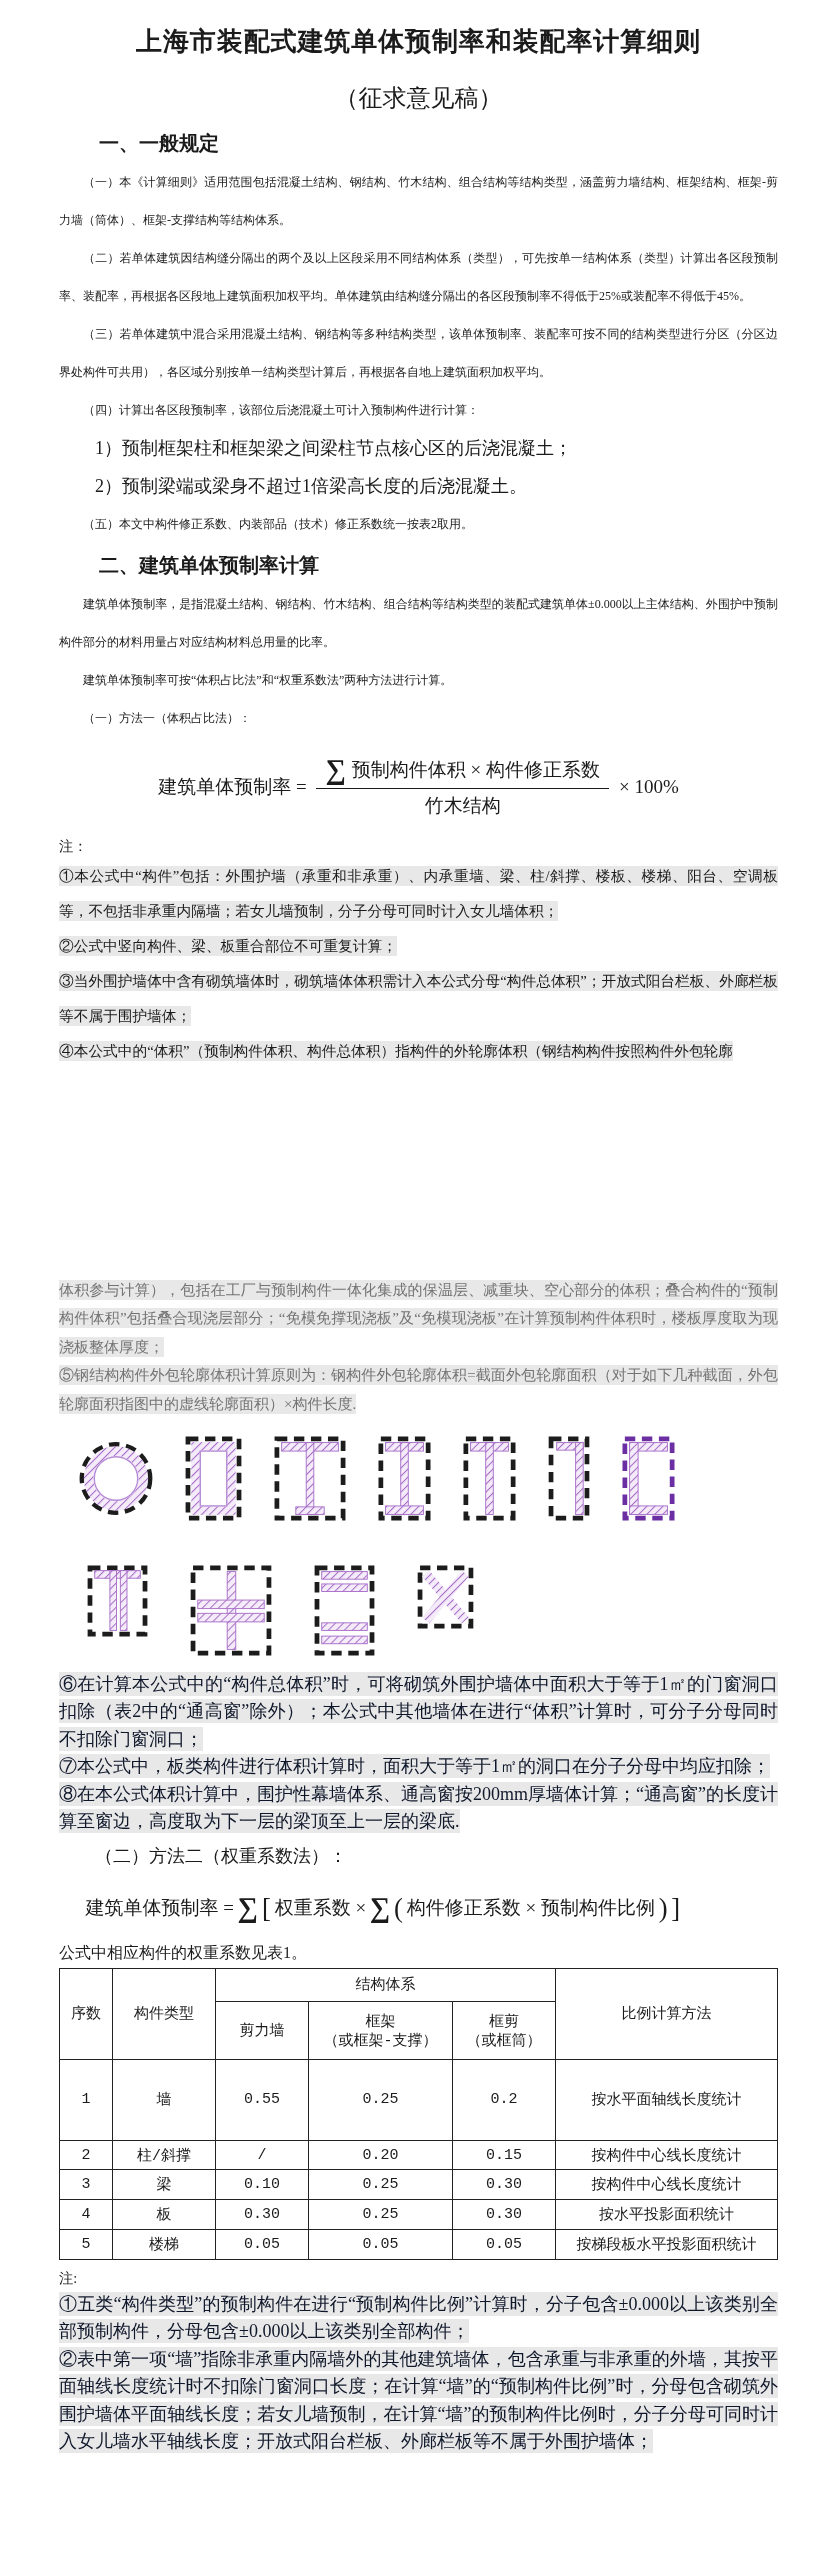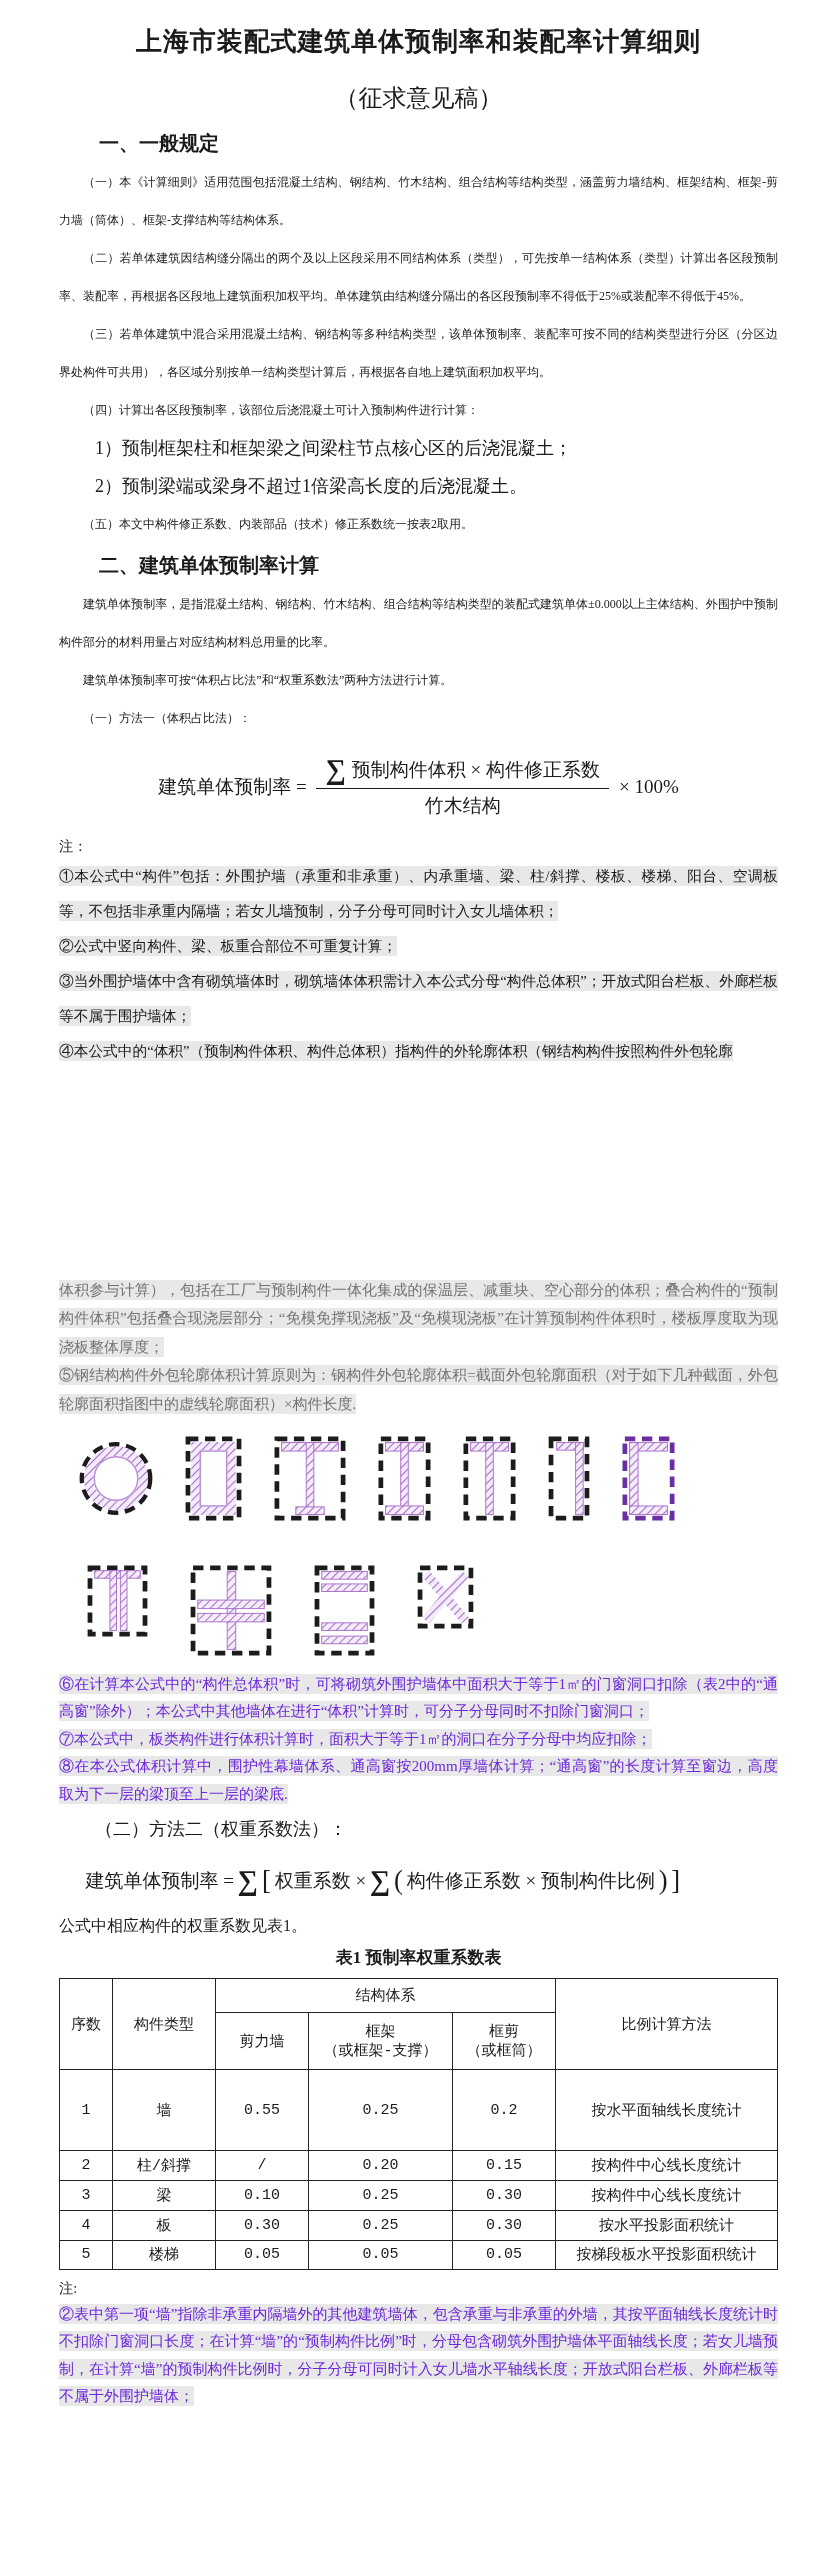--- a/index.html
+++ b/index.html
@@ -18,21 +18,21 @@
   .frac{display:inline-flex;flex-direction:column;align-items:center;margin:0 9.5px;}
   .frac .num{padding:0 9.5px 3.8px 9.5px;border-bottom:1.9px solid #1b1b1b;display:flex;align-items:center;gap:5.7px;}
   .frac .den{padding-top:3.8px;}
   .sigma{font-size:28.5px;font-weight:bold;line-height:1;}
   .formula2{display:flex;align-items:center;font-size:19px;margin:11.4px 0 7.6px 0;gap:3.8px;padding-left:26.6px;min-height:47px;}
   .br{font-size:26.6px;font-weight:normal;}
   .note-label{font-size:14.2px;line-height:25px;margin:5.7px 0 0 0;}
   .notes-a{font-size:14.7px;line-height:35px;margin:0;text-align:justify;}
   .notes-a .hl, .notes-b .hl, .notes-c .hl{background:#e8e8e8;box-decoration-break:clone;-webkit-box-decoration-break:clone;padding:2px 0;}
   .notes-b{font-size:15px;line-height:28.5px;margin:0;text-align:justify;color:#737373;}
-  .notes-c{font-size:15px;line-height:27.5px;margin:0;text-align:justify;color:#6d28d9;}
+  .notes-c{font-size:18px;line-height:27.5px;margin:0;text-align:justify;color:#0f172a;}
   .pagebreak{height:207px;}
   .diagram-row{display:flex;align-items:flex-start;}
   .row1{gap:30px;padding-left:19px;margin:17px 0 42px 0;}
   .row2{gap:40px;padding-left:26.6px;margin:0 0 13.3px 0;}
   .m2-heading{font-size:18px;line-height:34px;margin:3.8px 0 0 0;text-indent:2em;}
   .table-intro{font-size:16px;line-height:28.5px;margin:5.7px 0 0 0;}
   .table-caption{font-size:17px;font-weight:bold;text-align:center;line-height:28.5px;margin:3.8px 0 5.7px 0;}
   table.weights{border-collapse:collapse;width:100%;font-size:15px;table-layout:fixed;}
   table.weights th,table.weights td{border:0.9px solid #222;text-align:center;vertical-align:middle;padding:1.9px 3.8px;white-space:pre-line;font-weight:normal;font-family:Liberation Mono, monospace;}
   table.weights{border:1.9px solid #222;}
@@ -181,21 +181,20 @@
     <span class="br">[</span>
     <span>权重系数 ×</span>
     <span class="sigma">∑</span>
     <span class="br">(</span>
     <span>构件修正系数 × 预制构件比例</span>
     <span class="br">)</span>
     <span class="br">]</span>
   </div>
 
   <p class="table-intro">公式中相应构件的权重系数见表1。</p>
-  <p class="table-caption">表1 预制率权重系数表</p>
 
   <table class="weights">
     <colgroup>
       <col class="c-seq">
         <col class="c-type">
         <col class="c-sw">
         <col class="c-fr">
         <col class="c-fj">
         <col>
     </colgroup>
@@ -250,16 +249,17 @@
         <td>楼梯</td>
         <td>0.05</td>
         <td>0.05</td>
         <td>0.05</td>
         <td>按梯段板水平投影面积统计</td>
       </tr>
     </tbody>
   </table>
 
   <p class="note-label">注:</p>
+  <p class="notes-c"><span class="hl">①五类“构件类型”的预制构件在进行“预制构件比例”计算时，分子包含±0.000以上该类别全部预制构件，分母包含±0.000以上该类别全部构件；</span></p>
   <p class="notes-c"><span class="hl">②表中第一项“墙”指除非承重内隔墙外的其他建筑墙体，包含承重与非承重的外墙，其按平面轴线长度统计时不扣除门窗洞口长度；在计算“墙”的“预制构件比例”时，分母包含砌筑外围护墙体平面轴线长度；若女儿墙预制，在计算“墙”的预制构件比例时，分子分母可同时计入女儿墙水平轴线长度；开放式阳台栏板、外廊栏板等不属于外围护墙体；</span></p>
 
 </div>
 
 
 </body></html>

